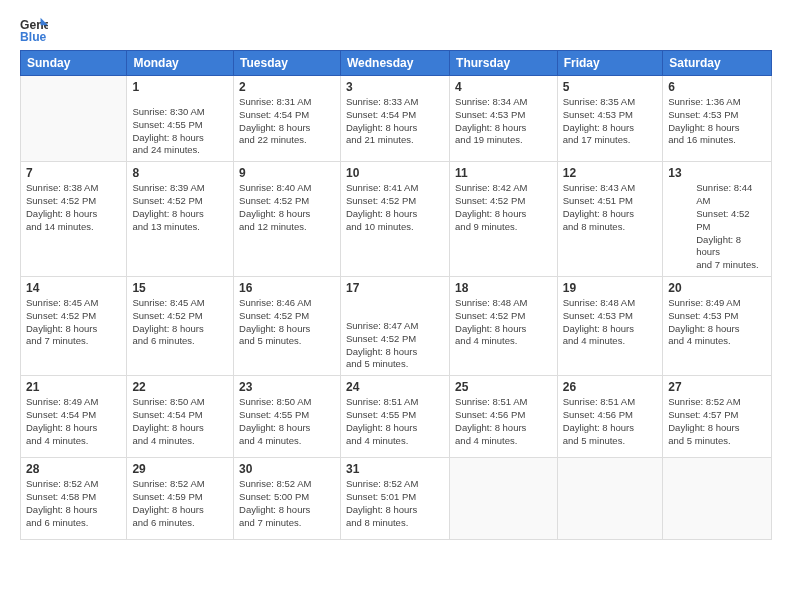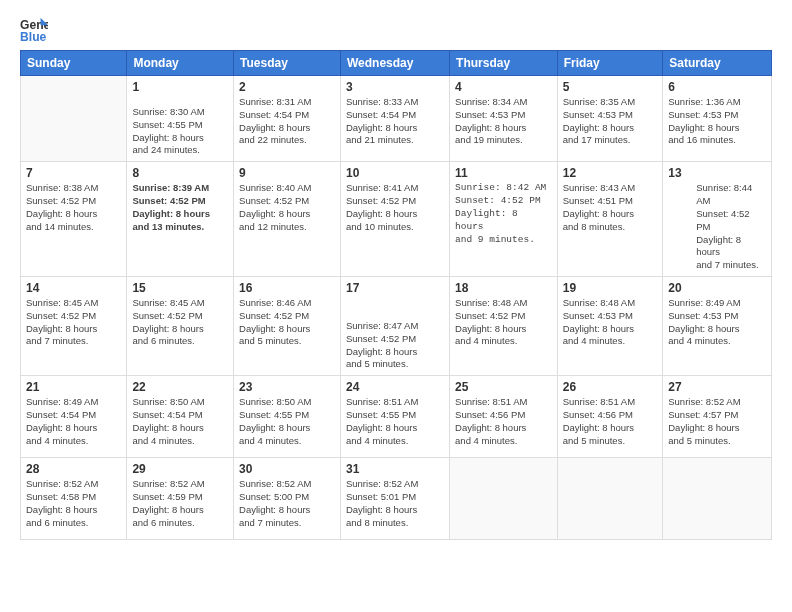--- a/index.html
+++ b/index.html
@@ -162,42 +162,42 @@
         <tr class="week-row">
           <td>
             <span class="day-num">7</span>
             <div class="day-info" style="white-space: pre-line;">Sunrise: 8:38 AM
 Sunset: 4:52 PM
 Daylight: 8 hours
 and 14 minutes.</div>
           </td>
           <td>
             <span class="day-num">8</span>
-            <div class="day-info" style="white-space: pre-line; font-weight: bold;">Sunrise: 8:39 AM
+            <div class="day-info" style="white-space: pre-line;">Sunrise: 8:39 AM
 Sunset: 4:52 PM
 Daylight: 8 hours
 and 13 minutes.</div>
           </td>
           <td>
             <span class="day-num">9</span>
             <div class="day-info" style="white-space: pre-line;">Sunrise: 8:40 AM
 Sunset: 4:52 PM
 Daylight: 8 hours
 and 12 minutes.</div>
           </td>
           <td>
             <span class="day-num">10</span>
             <div class="day-info" style="white-space: pre-line;">Sunrise: 8:41 AM
 Sunset: 4:52 PM
 Daylight: 8 hours
 and 10 minutes.</div>
           </td>
           <td>
             <span class="day-num">11</span>
-            <div class="day-info" style="white-space: pre-line; font-family: Liberation Mono, monospace;">Sunrise: 8:42 AM
+            <div class="day-info" style="white-space: pre-line;">Sunrise: 8:42 AM
 Sunset: 4:52 PM
 Daylight: 8 hours
 and 9 minutes.</div>
           </td>
           <td>
             <span class="day-num">12</span>
             <div class="day-info" style="white-space: pre-line;">Sunrise: 8:43 AM
 Sunset: 4:51 PM
 Daylight: 8 hours
 and 8 minutes.</div>

